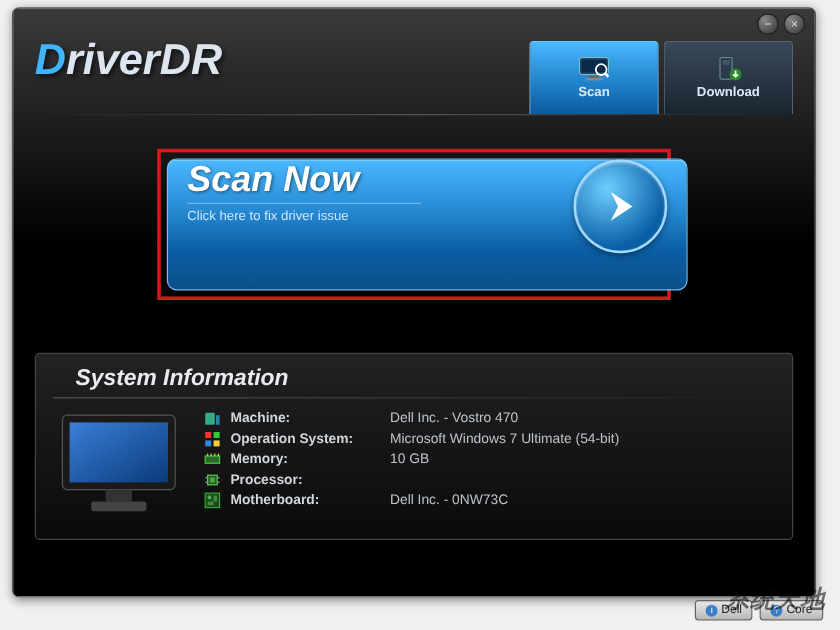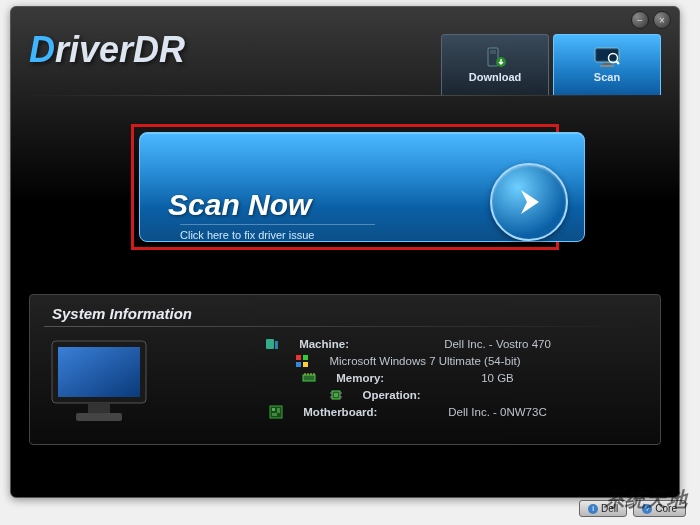--- a/index.html
+++ b/index.html
@@ -111,43 +111,42 @@
     padding: 5px;
     width: 412px;
   }
   .scan-button {
     width: 400px;
     height: 108px;
     background: linear-gradient(to bottom, #4bb8ff 0%, #2a8fd8 35%, #0a5fa5 70%, #0c4f88 100%);
     border: 1px solid #6cc5ff;
     border-radius: 8px;
     display: flex;
-    align-items: flex-end;
-    padding: 0 16px 0 28px;
+    align-items: flex-start;
+    padding: 0 16px 0 16px;
     cursor: pointer;
     box-shadow: inset 0 1px 0 rgba(255,255,255,0.3);
   }
   .scan-text {
     flex: 1;
   }
   .scan-title {
     color: #fff;
     font-size: 30px;
     font-style: italic;
     font-weight: bold;
     text-shadow: 1px 1px 3px rgba(0,0,0,0.5);
   }
   .scan-sub {
     color: #cde8ff;
     font-size: 11px;
     margin-top: 2px;
     border-top: 1px solid rgba(255,255,255,0.3);
     padding-top: 4px;
     width: 195px;
-    margin-left: 12px;
   }
   .play-circle {
     width: 74px;
     height: 74px;
     border-radius: 50%;
     background: radial-gradient(circle at 35% 30%, #6ecfff, #0a5fa5 70%);
     border: 2px solid #a5d8ff;
     display: flex;
     align-items: center;
     justify-content: center;
@@ -155,50 +154,49 @@
   }
   .sysinfo-panel {
     margin: 26px 18px 0 18px;
     border: 1px solid #444;
     border-radius: 4px;
     background: linear-gradient(to bottom, #222 0%, #0a0a0a 100%);
     padding: 10px 14px 14px 14px;
   }
   .sysinfo-title {
     color: #e8ecf2;
-    font-size: 15px;
+    font-size: 19px;
     font-style: italic;
     font-weight: bold;
     margin-bottom: 4px;
-    margin-left: 8px;
+    margin-left: 19px;
   }
   .sysinfo-div {
     height: 1px;
     background: linear-gradient(to right, #555, transparent);
     margin-bottom: 8px;
   }
   .sysinfo-body {
     display: flex;
     gap: 16px;
   }
   .monitor-svg {
     width: 110px;
     height: 95px;
   }
   .info-table {
     flex: 1;
   }
   .info-row {
     display: flex;
     align-items: center;
-    gap: 20px;
+    gap: 8px;
     padding: 1.5px 0;
     color: #d0d6de;
     font-size: 11.5px;
-    justify-content: center;
   }
   .info-icon {
     width: 14px;
     height: 14px;
     display: inline-flex;
     align-items: center;
     justify-content: center;
   }
   .info-label {
     font-weight: bold;
@@ -252,43 +250,43 @@
   <div class="window-controls">
     <div class="window-btn">−</div>
     <div class="window-btn">×</div>
   </div>
 
   <div class="header">
     <div class="logo">
       <span class="d">D</span><span class="rest">riverDR</span>
     </div>
     <div class="tabs">
-      <div class="tab">
-        <div class="tab-icon">
-          <svg width="26" height="22" viewBox="0 0 26 22">
-              <rect x="6" y="1" width="10" height="18" rx="1" fill="#2a3a4a" stroke="#7aa" stroke-width="0.7"></rect>
-              <rect x="8" y="3" width="6" height="4" fill="#456"></rect>
-              <circle cx="19" cy="15" r="5" fill="#2a8a2a"></circle>
-              <path d="M19 12 v4 M17 15 l2 2 l2 -2" stroke="#fff" stroke-width="1.4" fill="none"></path>
-            </svg>
-        </div>
-        <span class="tab-label">Download</span>
-      </div>
       <div class="tab active">
         <div class="tab-icon">
           <svg width="28" height="22" viewBox="0 0 28 22">
               <rect x="2" y="1" width="24" height="14" rx="2" fill="#1a3a5a" stroke="#8cc" stroke-width="0.8"></rect>
               <rect x="4" y="3" width="20" height="10" fill="#0a2a4a"></rect>
               <rect x="10" y="16" width="8" height="2" fill="#666"></rect>
               <rect x="7" y="18" width="14" height="2" fill="#888"></rect>
               <circle cx="20" cy="11" r="4.5" fill="none" stroke="#fff" stroke-width="1.5"></circle>
               <line x1="23" y1="14" x2="26" y2="17" stroke="#fff" stroke-width="2"></line>
             </svg>
         </div>
         <span class="tab-label">Scan</span>
+      </div>
+      <div class="tab">
+        <div class="tab-icon">
+          <svg width="26" height="22" viewBox="0 0 26 22">
+              <rect x="6" y="1" width="10" height="18" rx="1" fill="#2a3a4a" stroke="#7aa" stroke-width="0.7"></rect>
+              <rect x="8" y="3" width="6" height="4" fill="#456"></rect>
+              <circle cx="19" cy="15" r="5" fill="#2a8a2a"></circle>
+              <path d="M19 12 v4 M17 15 l2 2 l2 -2" stroke="#fff" stroke-width="1.4" fill="none"></path>
+            </svg>
+        </div>
+        <span class="tab-label">Download</span>
       </div>
     </div>
   </div>
 
   <div class="divider"></div>
 
   <div class="main-area">
     <div class="scan-highlight-box">
       <div class="scan-button">
         <div class="scan-text">
@@ -333,20 +331,21 @@
         </div>
         <div class="info-row">
           <span class="info-icon">
               <svg width="14" height="14" viewBox="0 0 14 14">
                 <rect x="1" y="1" width="5" height="5" fill="#e33"></rect>
                 <rect x="8" y="1" width="5" height="5" fill="#3c3"></rect>
                 <rect x="1" y="8" width="5" height="5" fill="#38d"></rect>
                 <rect x="8" y="8" width="5" height="5" fill="#fc3"></rect>
               </svg>
             </span>
+          <span class="info-label">Operation System:</span>
           <span class="info-value">Microsoft Windows 7 Ultimate  (54-bit)</span>
         </div>
         <div class="info-row">
           <span class="info-icon">
               <svg width="14" height="14" viewBox="0 0 14 14">
                 <rect x="1" y="4" width="12" height="6" fill="#2a6a2a" stroke="#4c4"></rect>
                 <line x1="3" y1="4" x2="3" y2="2" stroke="#cc5"></line>
                 <line x1="6" y1="4" x2="6" y2="2" stroke="#cc5"></line>
                 <line x1="9" y1="4" x2="9" y2="2" stroke="#cc5"></line>
                 <line x1="12" y1="4" x2="12" y2="2" stroke="#cc5"></line>
@@ -359,21 +358,21 @@
           <span class="info-icon">
               <svg width="14" height="14" viewBox="0 0 14 14">
                 <rect x="3" y="3" width="8" height="8" fill="#2a5a2a" stroke="#5c5"></rect>
                 <rect x="5" y="5" width="4" height="4" fill="#4a4"></rect>
                 <line x1="1" y1="5" x2="3" y2="5" stroke="#888"></line>
                 <line x1="1" y1="9" x2="3" y2="9" stroke="#888"></line>
                 <line x1="11" y1="5" x2="13" y2="5" stroke="#888"></line>
                 <line x1="11" y1="9" x2="13" y2="9" stroke="#888"></line>
               </svg>
             </span>
-          <span class="info-label">Operation:</span>
+          <span class="info-label">Processor:</span>
         </div>
         <div class="info-row">
           <span class="info-icon">
               <svg width="14" height="14" viewBox="0 0 14 14">
                 <rect x="1" y="1" width="12" height="12" fill="#1a4a1a" stroke="#3a3"></rect>
                 <rect x="3" y="3" width="3" height="3" fill="#5a5"></rect>
                 <rect x="8" y="3" width="3" height="5" fill="#484"></rect>
                 <rect x="3" y="8" width="5" height="3" fill="#484"></rect>
               </svg>
             </span>

